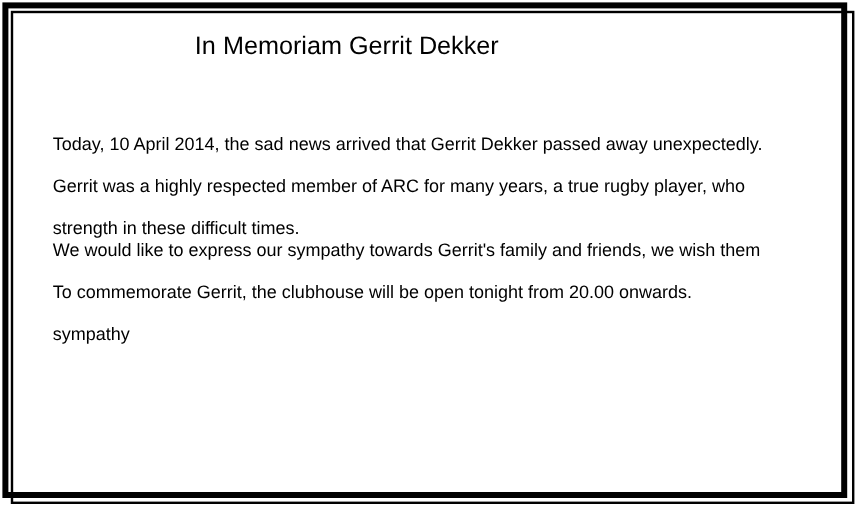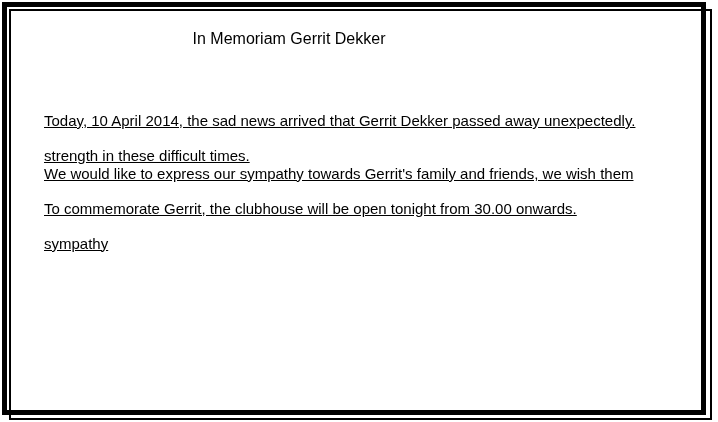--- a/index.html
+++ b/index.html
@@ -35,64 +35,64 @@
     border: 2px solid #000000;
     box-sizing: border-box;
     pointer-events: none;
   }
   .doc-title {
     position: absolute;
     top: 26px;
     left: 0;
     width: 578px;
     text-align: center;
-    font-size: 16px;
+    font-size: 21px;
     line-height: 26px;
     white-space: pre;
   }
   .doc-body {
     position: absolute;
     left: 44px;
     top: 112px;
     width: 644px;
     font-size: 15px;
     line-height: 17.5px;
   }
   .para {
     margin: 0 0 17.5px 0;
-    text-decoration: underline;
   }
   .line {
     white-space: pre;
   }
 </style>
 </head>
 <body>
 
 <div class="frame-thick"></div>
 <div class="frame-thin"></div>
 
 <div class="doc-title">In Memoriam Gerrit Dekker</div>
 
 <div class="doc-body">
 
   <div class="para">
     <div class="line">Today, 10 April 2014, the sad news arrived that Gerrit Dekker passed away unexpectedly.</div>
   </div>
 
   <div class="para">
+    <div class="line">Gerrit was a highly respected member of ARC for many years, a true rugby player, who</div>
   </div>
 
 
   <div class="para">
     <div class="line">strength in these difficult times.</div>
     <div class="line">We would like to express our sympathy towards Gerrit's family and friends, we wish them</div>
   </div>
 
   <div class="para">
-    <div class="line">To commemorate Gerrit, the clubhouse will be open tonight from 30.00 onwards.</div>
+    <div class="line">To commemorate Gerrit, the clubhouse will be open tonight from 20.00 onwards.</div>
   </div>
 
   <div class="para">
     <div class="line">sympathy</div>
   </div>
 
 </div>
 
 </body></html>

